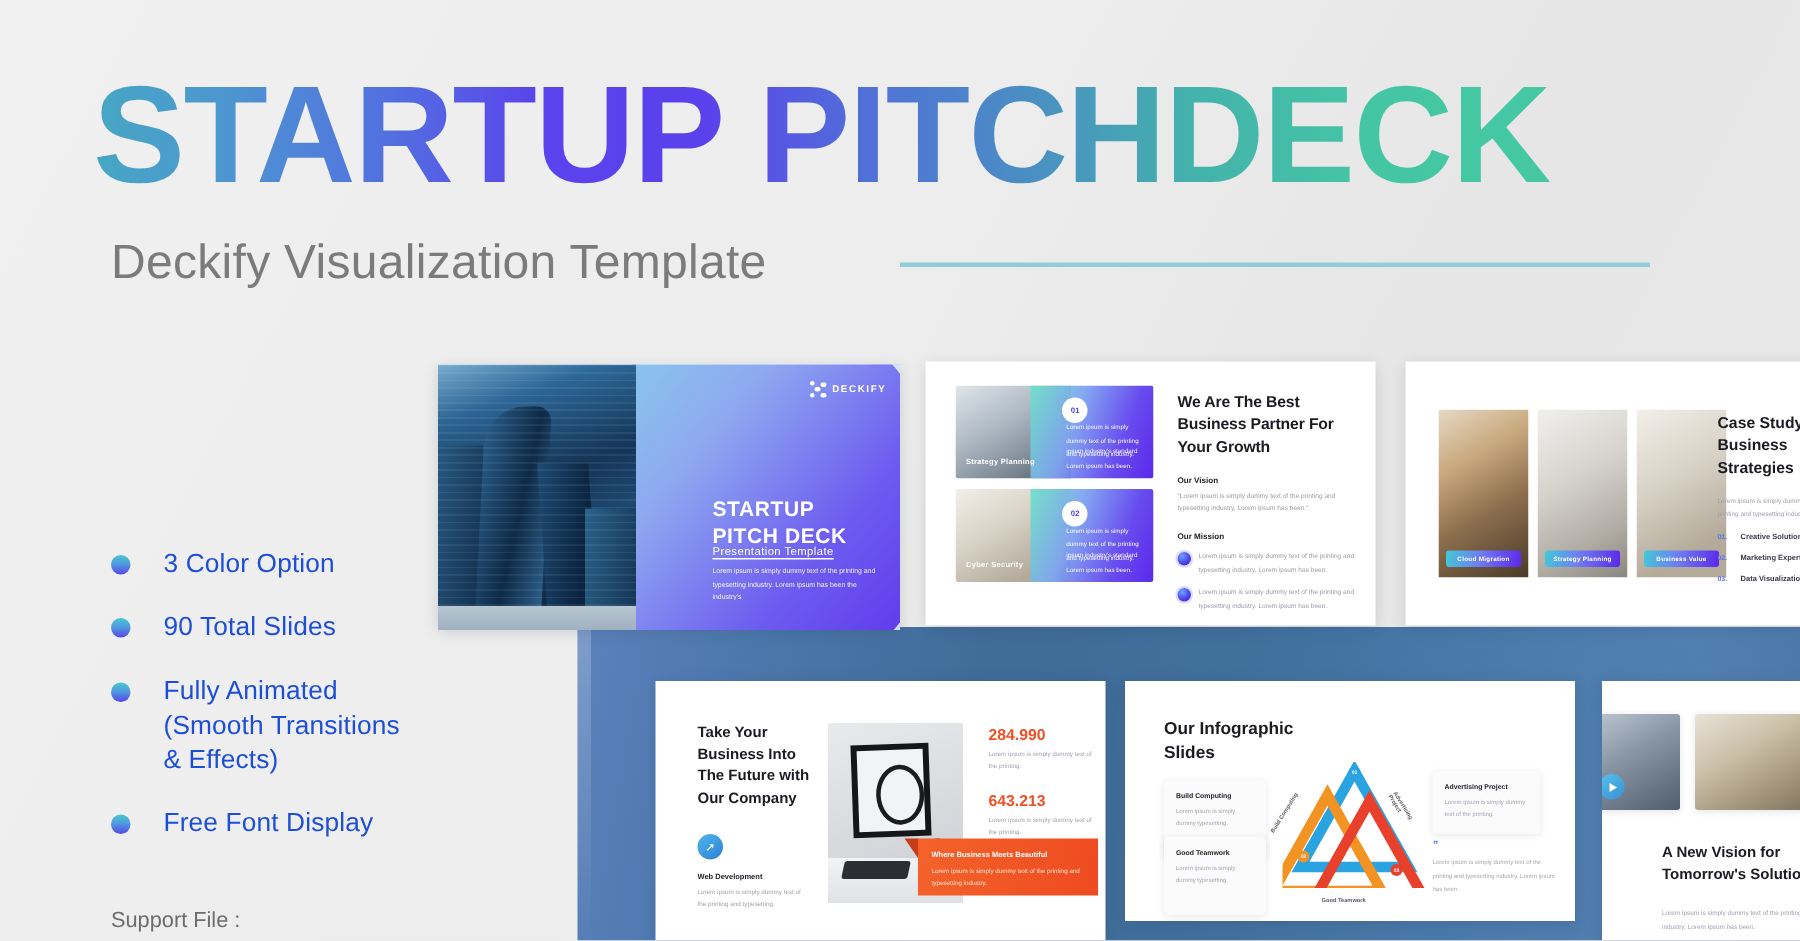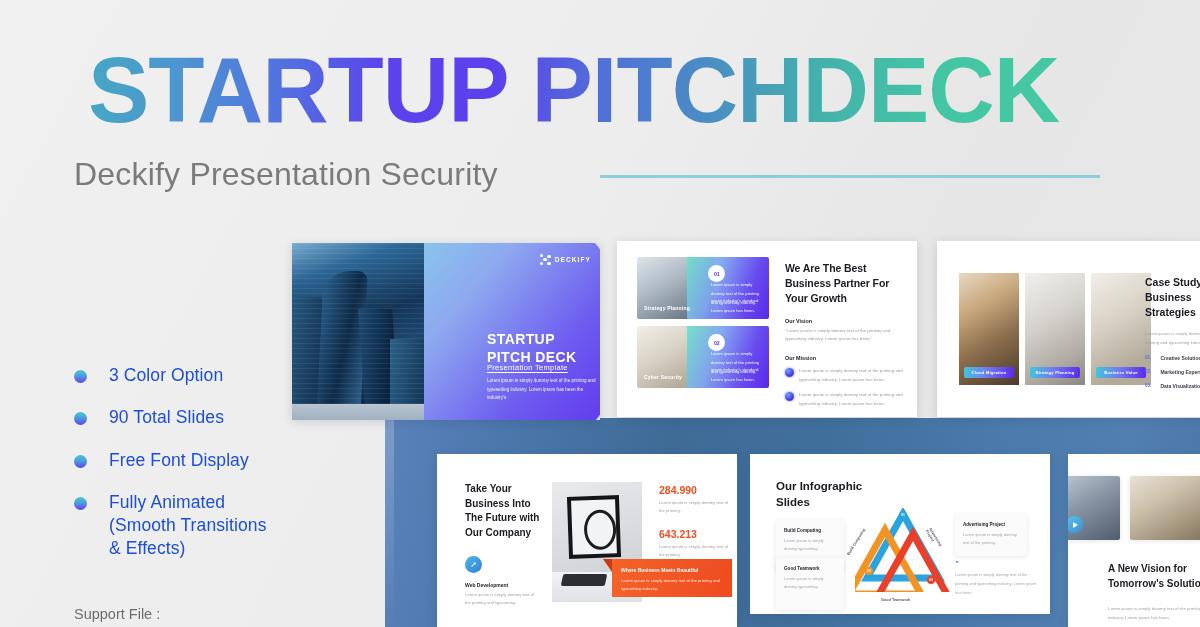--- a/index.html
+++ b/index.html
@@ -21,21 +21,21 @@
     position:absolute; left:385px; top:418px; width:815px; height:209px;
     background: linear-gradient(100deg,#5b82bb 0%,#4b77ac 14%,#3f6b97 34%,#416f9c 52%,#4a7aab 72%,#527fb1 88%,#4a76a6 100%);
   }
   #stage-panel:before{
     content:""; position:absolute; left:0; top:0; width:9px; height:100%;
     background:linear-gradient(180deg,rgba(255,255,255,.22),rgba(255,255,255,0));
   }
 
   
   #headline {
-    position:absolute; left:88px; top:44px;
+    position:absolute; left:62px; top:44px;
     font-size:92px; font-weight:bold; letter-spacing:-1px;
     line-height:1;
     background: linear-gradient(90deg,
        #46a7c4 0%, #4d96d0 9%, #5271e0 20%, #5b42ec 31%,
        #5a41ec 42%, #5170d8 53%, #4a8ec3 64%,
        #44b3ab 76%, #44c6a4 88%, #45c8a3 100%);
     -webkit-background-clip:text; background-clip:text;
     -webkit-text-fill-color:transparent; color:transparent;
     white-space:nowrap;
   }
@@ -102,21 +102,21 @@
   }
   #s1-curve {
     position:absolute; left:96px; top:-40px; width:240px; height:258px;
     border-radius:50%;
     background:linear-gradient(130deg,#86d9e8 0%,#8ea8f0 35%,#6d5cf0 65%,#5b28ea 100%);
   }
   #s1-arcwhite{
     position:absolute; left:90px; top:-52px; width:224px; height:282px; border-radius:50%;
     background:#fff;
   }
-  .s1-txt { position:absolute; z-index:6; color:#fff;margin-left:12px; }
+  .s1-txt { position:absolute; z-index:6; color:#fff; }
   #s1-title { left:183px; top:88px; font-size:14px; font-weight:bold; letter-spacing:.4px; line-height:1.25; }
   #s1-sub   { left:183px; top:120px; font-size:7.5px; letter-spacing:.3px;
               text-decoration:underline; text-underline-offset:2px; }
   #s1-body  { left:183px; top:134px; font-size:4.6px; line-height:1.9; width:112px; opacity:.93; }
   #s1-logo  { right:9px; top:11px; display:flex; align-items:center; gap:4px; }
   #s1-logo .mark { width:11px; height:11px; position:relative; }
   #s1-logo .mark i{position:absolute;width:3.4px;height:3.4px;border-radius:50%;background:#fff;}
   #s1-logo .mark i:nth-child(1){left:0;top:0}
   #s1-logo .mark i:nth-child(2){right:0;top:1px}
   #s1-logo .mark i:nth-child(3){left:3.5px;top:3.5px}
@@ -218,41 +218,41 @@
   .photo-e{background:linear-gradient(150deg,#dfe5ea 0%,#aeb9c4 40%,#7b8794 75%,#515b66 100%);}
   .photo-f{background:linear-gradient(150deg,#f2efe9 0%,#d9d2c6 40%,#b3aa9a 80%);}
   .photo-g{background:linear-gradient(150deg,#c3ccd6 0%,#8795a4 45%,#4f5d6c 100%);}
 </style>
 </head>
 <body>
 
 <div id="bg-light"></div>
 
 <div id="headline">STARTUP PITCHDECK</div>
-<div id="subtitle">Deckify Presentation Security</div>
+<div id="subtitle">Deckify Visualization Template</div>
 <div id="subtitle-rule"></div>
 
 <div id="features">
   <div class="feature">
     <span class="dot"></span>
     <span class="txt">3 Color Option</span>
   </div>
   <div class="feature">
     <span class="dot"></span>
     <span class="txt">90 Total Slides</span>
-  </div>
-  <div class="feature">
-    <span class="dot"></span>
-    <span class="txt">Free Font Display</span>
   </div>
   <div class="feature">
     <span class="dot"></span>
     <span class="txt" style="white-space:pre-line">Fully Animated
 (Smooth Transitions
 &amp; Effects)</span>
+  </div>
+  <div class="feature">
+    <span class="dot"></span>
+    <span class="txt">Free Font Display</span>
   </div>
 </div>
 
 <div id="support-file">Support File :</div>
 
 <div id="stage-panel"></div>
 
 <div class="slide" id="slide1">
   <div id="s1-grad"></div>
   <div id="s1-swoosh"></div>

